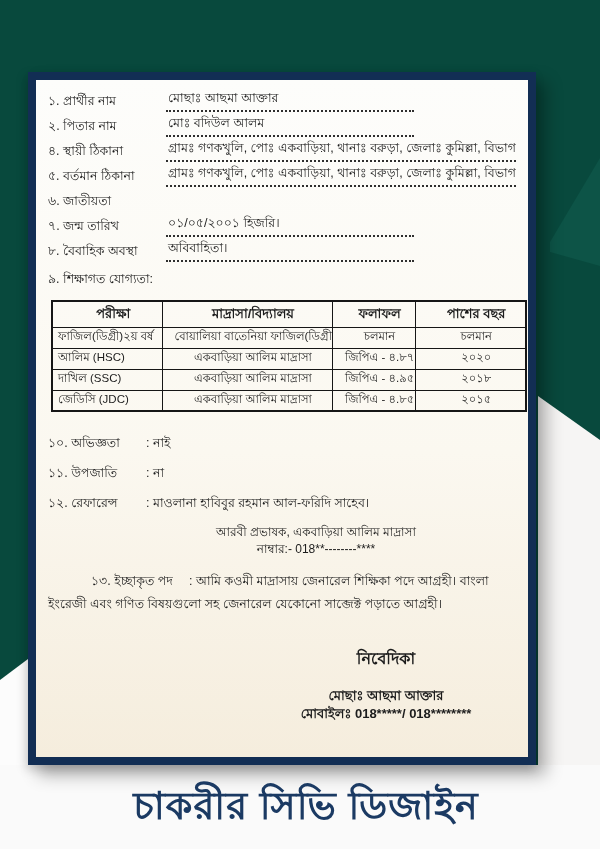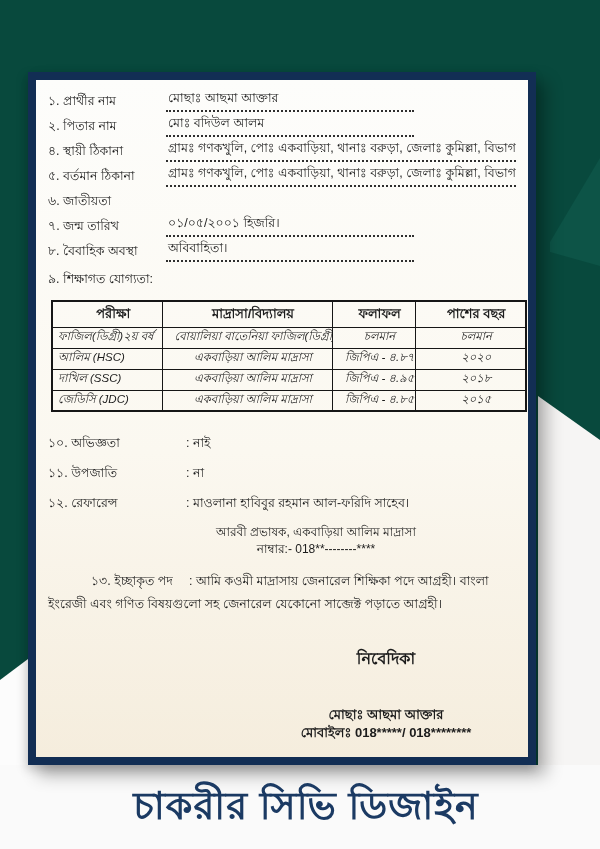--- a/index.html
+++ b/index.html
@@ -49,36 +49,36 @@
 
   table.edu{
     border-collapse:collapse;margin:0 6px 0 3px;width:474px;table-layout:fixed;
     border:2px solid #161616;background:transparent;
   }
   table.edu th,table.edu td{
     border:1.5px solid #161616;overflow:hidden;white-space:nowrap;
     text-align:center;vertical-align:middle;padding-left:12px;
   }
   table.edu th{font-size:13px;font-weight:700;height:26px;}
-  table.edu td{font-size:11.5px;height:21px;font-style:italic;}
+  table.edu td{font-size:11.5px;height:21px;}
   table.edu td.c0{text-align:left;padding-left:5px;}
   .w0{width:110px;} .w1{width:170px;} .w2{width:83px;} .w3{width:111px;}
 
   .extras{margin-top:22px;}
-  .extra-row{display:flex;align-items:flex-start;margin-bottom:10px;gap:40px;}
+  .extra-row{display:flex;align-items:flex-start;margin-bottom:10px;}
   .extra-label{width:98px;flex:0 0 98px;font-size:12.5px;white-space:nowrap;}
   .extra-value{font-size:12.5px;line-height:1.55;}
   .ref-sub{width:280px;margin-left:128px;text-align:center;font-size:12px;line-height:1.4;}
   .wish{display:block;font-size:12.5px;line-height:1.9;margin-bottom:0;}
   .wish .extra-label-inline{display:inline-block;width:98px;white-space:nowrap;margin-left:43px;}
 
   .signature{
     position:absolute;right:8px;top:566px;width:268px;text-align:center;
   }
-  .sig-title{font-size:16px;font-weight:700;margin-bottom:33px;}
+  .sig-title{font-size:16px;font-weight:700;margin-bottom:14px;}
   .sig-name{font-size:13px;font-weight:600;line-height:1.4;}
   .sig-mobile{font-size:13px;font-weight:600;line-height:1.4;}
 
   .footer-caption{
     position:absolute;left:0;top:776px;width:600px;z-index:3;
     text-align:center;font-size:38px;font-weight:700;color:var(--navy-text);
     letter-spacing:1px;
     padding-left:12px;
   }
 </style>

